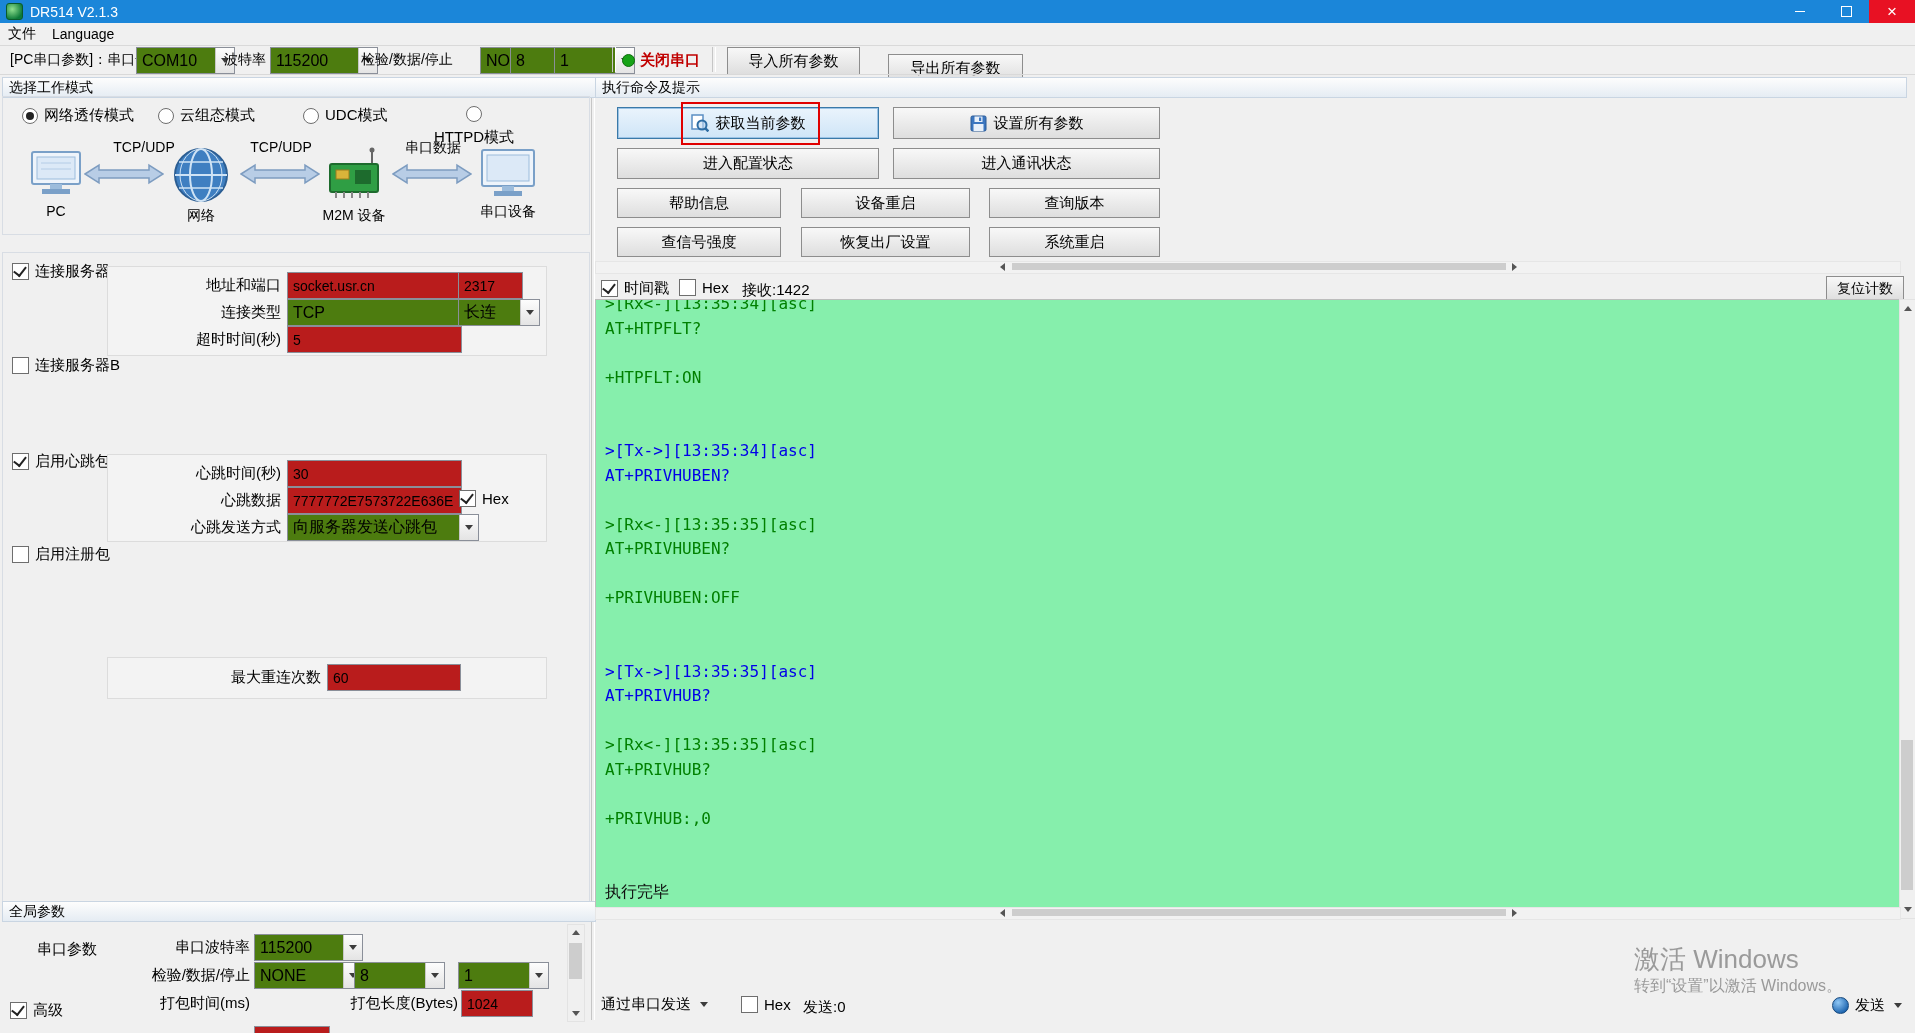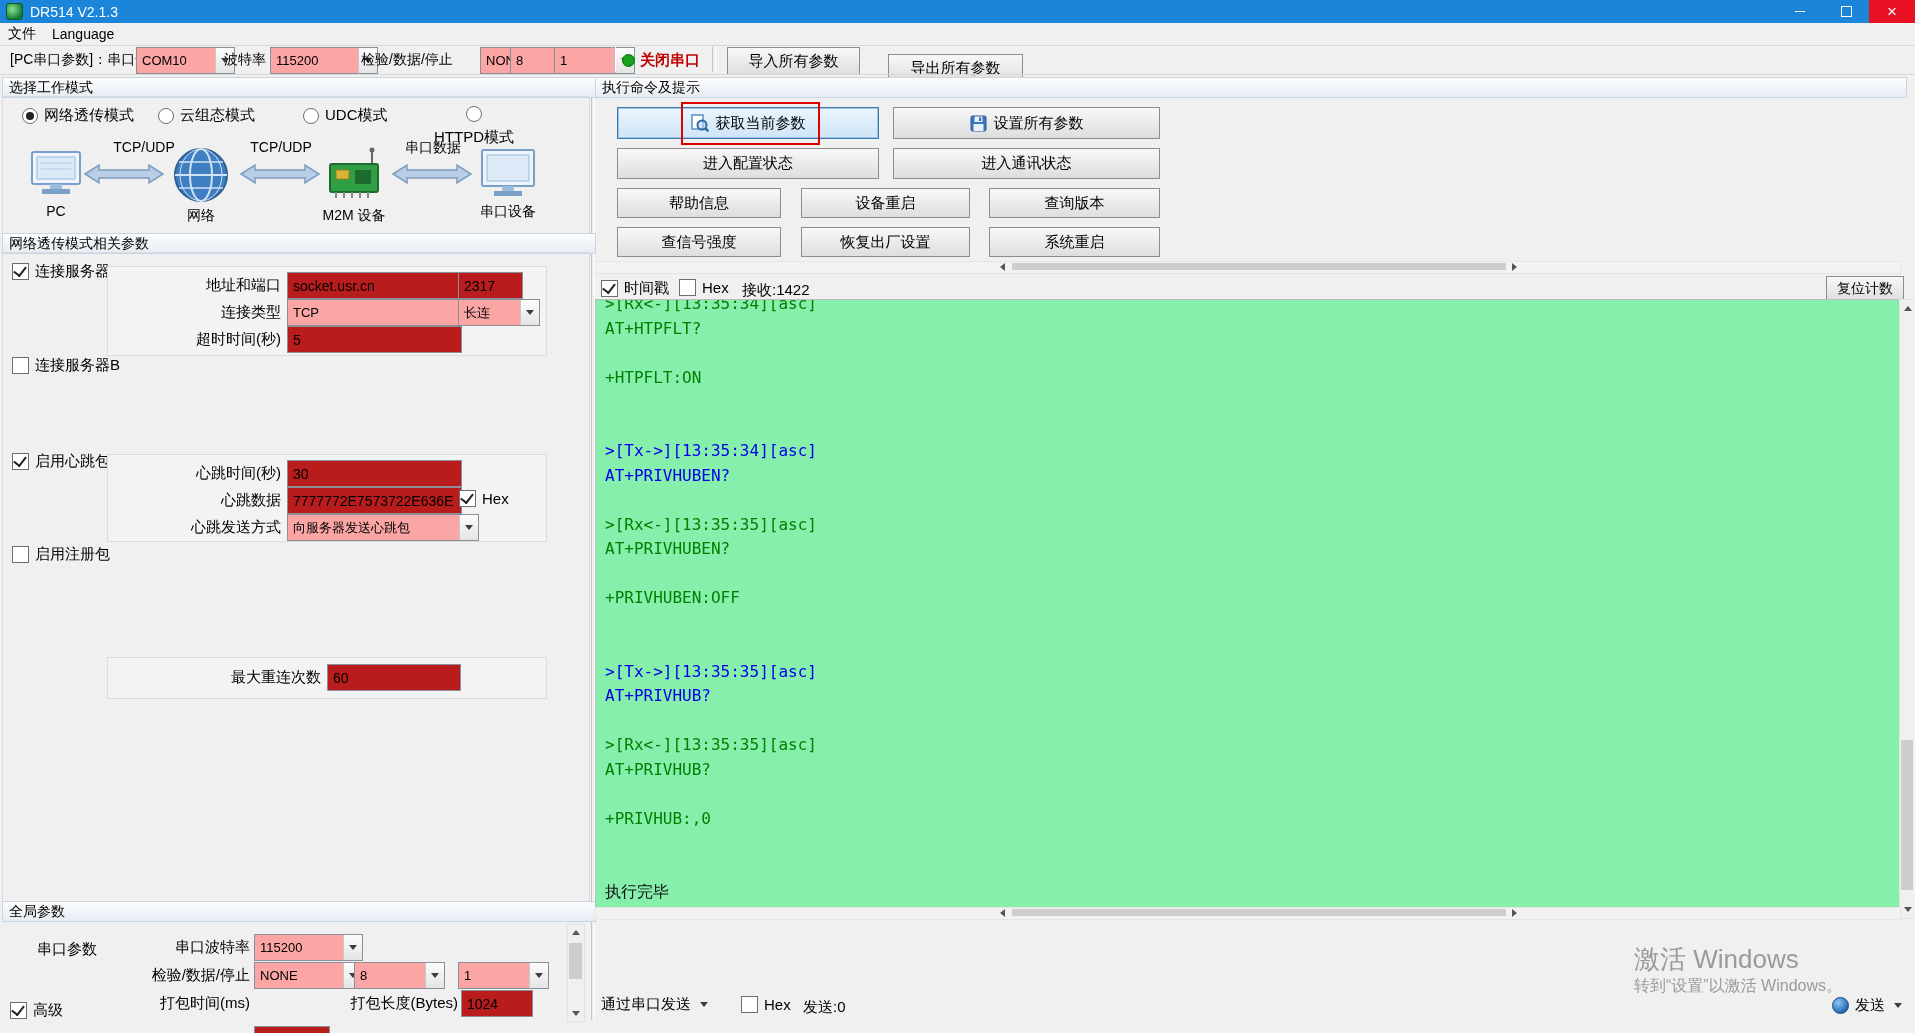--- a/index.html
+++ b/index.html
@@ -15,22 +15,22 @@
   .win-btn.close{background:#e81123;}
   .glyph-min{width:10px;height:1px;background:#fff;}
   .glyph-max{width:9px;height:9px;border:1px solid #fff;}
   
   .menubar{position:absolute;top:23px;left:0;width:100%;height:22px;display:flex;align-items:center;font-size:14px;}
   .menu-item{padding:2px 8px;}
   .hline{position:absolute;height:1px;background:#d9d9d9;}
   .vsep{position:absolute;width:2px;border-left:1px solid #c6c6c6;border-right:1px solid #fff;}
   .lbl{position:absolute;white-space:nowrap;}
   .flabel{position:absolute;text-align:right;white-space:nowrap;}
-  .sel{position:absolute;height:25px;background:#fca5a5;border:1px solid #8a8f99;display:flex;align-items:center;
-       padding:0 22px 0 5px;white-space:nowrap;overflow:hidden;font-size:13px;}
+  .sel{position:absolute;height:25px;background:#4d7c0f;border:1px solid #8a8f99;display:flex;align-items:center;
+       padding:0 22px 0 5px;white-space:nowrap;overflow:hidden;font-size:16px;}
   .arrbox{position:absolute;right:0;top:0;bottom:0;width:18px;background:linear-gradient(#fdfdfd,#e4e4e4);
        border-left:1px solid #c7c7c7;display:flex;align-items:center;justify-content:center;}
   .caret{width:0;height:0;border-left:4px solid transparent;border-right:4px solid transparent;border-top:5px solid #3c3c3c;}
   .txt{position:absolute;height:25px;background:#b91c1c;border:1px solid #8a8f99;display:flex;align-items:center;
        padding:0 5px;white-space:nowrap;overflow:hidden;font-size:14px;}
   .btn{position:absolute;background:linear-gradient(#f8f8f8,#dedede);border:1px solid #8d8d8d;display:flex;
        align-items:center;justify-content:center;gap:7px;white-space:nowrap;font-size:15px;}
   .btn.focused{background:linear-gradient(#eaf4fc,#cfe5f7);border:1px solid #3a79a8;box-shadow:inset 0 0 0 1px #9cc3e5;}
   .chk{position:absolute;display:flex;align-items:center;gap:6px;white-space:nowrap;}
   .chk .box{width:15px;height:15px;background:#fff;border:1px solid #6e6e6e;position:relative;flex:none;}
@@ -204,21 +204,20 @@
     <rect x="2" y="2" width="52" height="36" rx="2" fill="#eef4fb" stroke="#7aa0c8" stroke-width="2"></rect>
     <rect x="7" y="7" width="42" height="26" fill="#dce9f7" stroke="#9cbcdc"></rect>
     <rect x="22" y="38" width="12" height="5" fill="#9cbcdc"></rect>
     <rect x="14" y="43" width="28" height="5" fill="#7aa0c8"></rect>
   </svg>
   <span class="dlabel" style="left:33px;top:203px;width:46px;text-align:center;">PC</span>
   <span class="dlabel" style="left:172px;top:207px;width:58px;text-align:center;">网络</span>
   <span class="dlabel" style="left:322px;top:207px;width:64px;text-align:center;">M2M 设备</span>
   <span class="dlabel" style="left:478px;top:203px;width:60px;text-align:center;">串口设备</span>
 
-  <div class="hdr" style="left:2px;top:233px;width:586px;">网络透传模式相关参数</div>
   <div class="bodybox" style="left:2px;top:252px;width:586px;height:649px;"></div>
 
   <div class="chk checked" style="left:12px;top:262px;">
     <span class="box"></span>
       <span>连接服务器A</span>
   </div>
   <div class="panel" style="left:107px;top:266px;width:438px;height:88px;"></div>
   <span class="flabel" style="left:113px;top:276px;width:168px;">地址和端口</span>
   <div class="txt" style="left:287px;top:272px;width:163px;">
       <span>socket.usr.cn</span>

